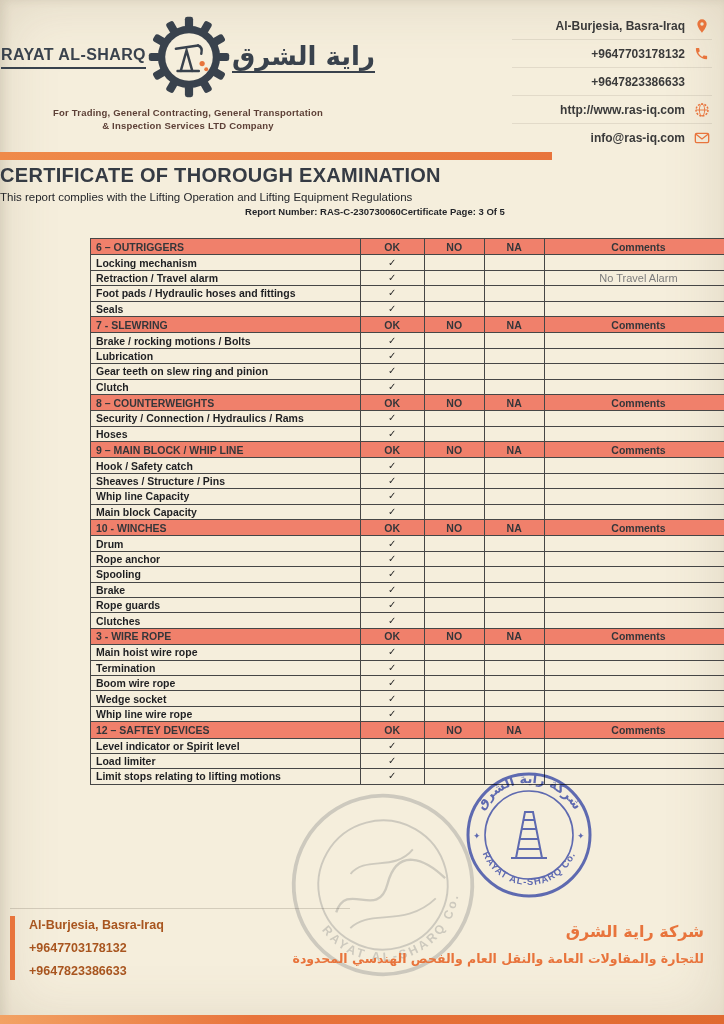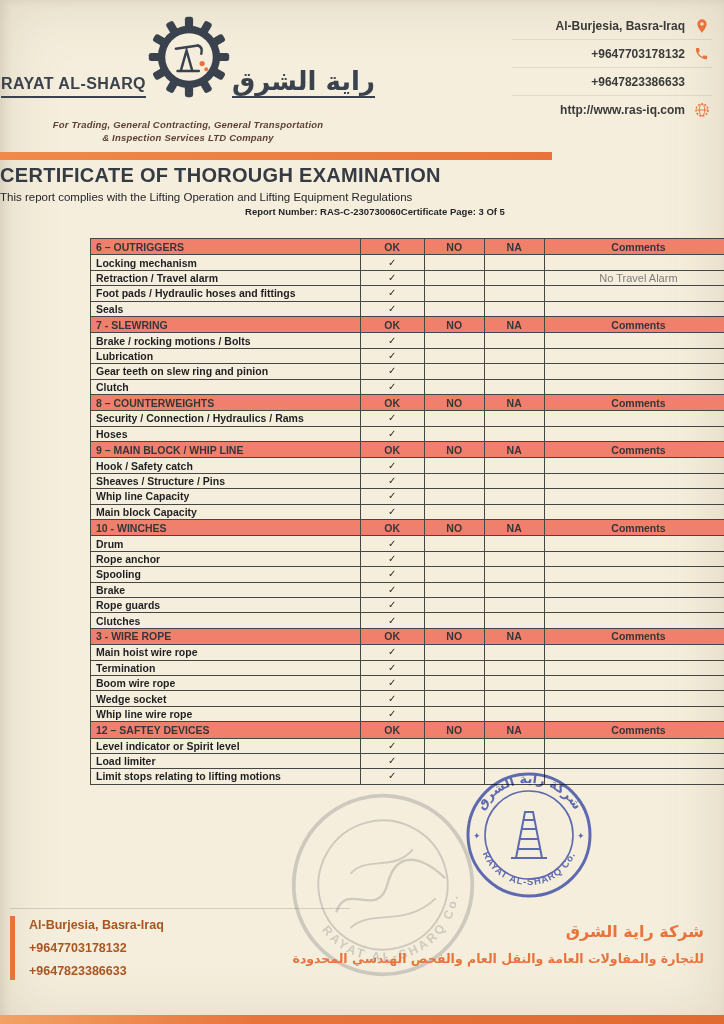--- a/index.html
+++ b/index.html
@@ -8,33 +8,33 @@
 
   .page {
     position:relative; width:724px; height:1024px; margin:0 auto;
     background:#f5eedc;
     box-shadow: inset 0 0 60px rgba(120,100,70,.18), inset 4px 0 10px rgba(90,80,60,.12);
     overflow:hidden;
   }
 
   
   .logo-block { position:absolute; left:20px; top:16px; width:336px; }
-  .logo-row { display:flex; align-items:flex-end; justify-content:center; }
+  .logo-row { display:flex; align-items:center; justify-content:center; }
   .company-name-en {
     font-size:16px; font-weight:bold; letter-spacing:.4px; color:#39424d;
     border-bottom:2px solid #39424d; padding-bottom:3px; white-space:nowrap;
   }
   .company-name-ar {
     font-family:"DejaVu Sans",sans-serif; direction:rtl;
     font-size:26px; font-weight:bold; color:#39424d;
     border-bottom:2px solid #39424d; padding-bottom:0; white-space:nowrap;
   }
   .logo-gear { width:82px; height:82px; margin:0 2px; flex:0 0 82px; }
-  .tagline { margin-top:20px; text-align:center; font-size:9.5px; font-weight:bold;
-             color:#5d4037; line-height:13px; letter-spacing:.2px;font-style:italic; }
+  .tagline { margin-top:8px; text-align:center; font-size:9.5px; font-weight:bold;
+             color:#5d4037; line-height:13px; letter-spacing:.2px; }
 
   .contact-block { position:absolute; right:12px; top:12px; width:200px; }
   .contact-row {
     display:flex; justify-content:flex-end; align-items:center; gap:9px;
     padding:6px 2px; border-bottom:1px solid rgba(60,50,40,.10);
     font-size:12px; font-weight:bold; color:#3a3a3a; height:28px;
   }
   .contact-row:last-child { border-bottom:none; }
   .contact-icon { width:16px; height:16px; flex:0 0 16px; }
 
@@ -152,20 +152,29 @@
     <div class="contact-row">
       <span>http://www.ras-iq.com</span>
       <span class="contact-icon">
         <svg viewBox="0 0 24 24" width="16" height="16" fill="none" stroke="#e8743c">
           <circle cx="12" cy="12" r="9" stroke-width="2.2" stroke-dasharray="3 2"></circle>
           <ellipse cx="12" cy="12" rx="4" ry="9" stroke-width="1.4"></ellipse>
           <line x1="3" y1="12" x2="21" y2="12" stroke-width="1.4"></line>
         </svg>
       </span>
     </div>
+    <div class="contact-row">
+      <span>info@ras-iq.com</span>
+      <span class="contact-icon">
+        <svg viewBox="0 0 24 24" width="16" height="16" fill="none" stroke="#e8743c" stroke-width="2">
+          <rect x="2" y="5" width="20" height="14" rx="2"></rect>
+          <path d="M3 6.5l9 7 9-7"></path>
+        </svg>
+      </span>
+    </div>
   </div>
 
   <div class="orange-bar"></div>
 
   <div class="cert-title">CERTIFICATE OF THOROUGH EXAMINATION</div>
   <div class="cert-subtitle">This report complies with the Lifting Operation and Lifting Equipment Regulations</div>
   <div class="report-row">
     <span>Report Number: RAS-C-230730060</span>
     <span>Certificate Page: 3 Of 5</span>
   </div>

